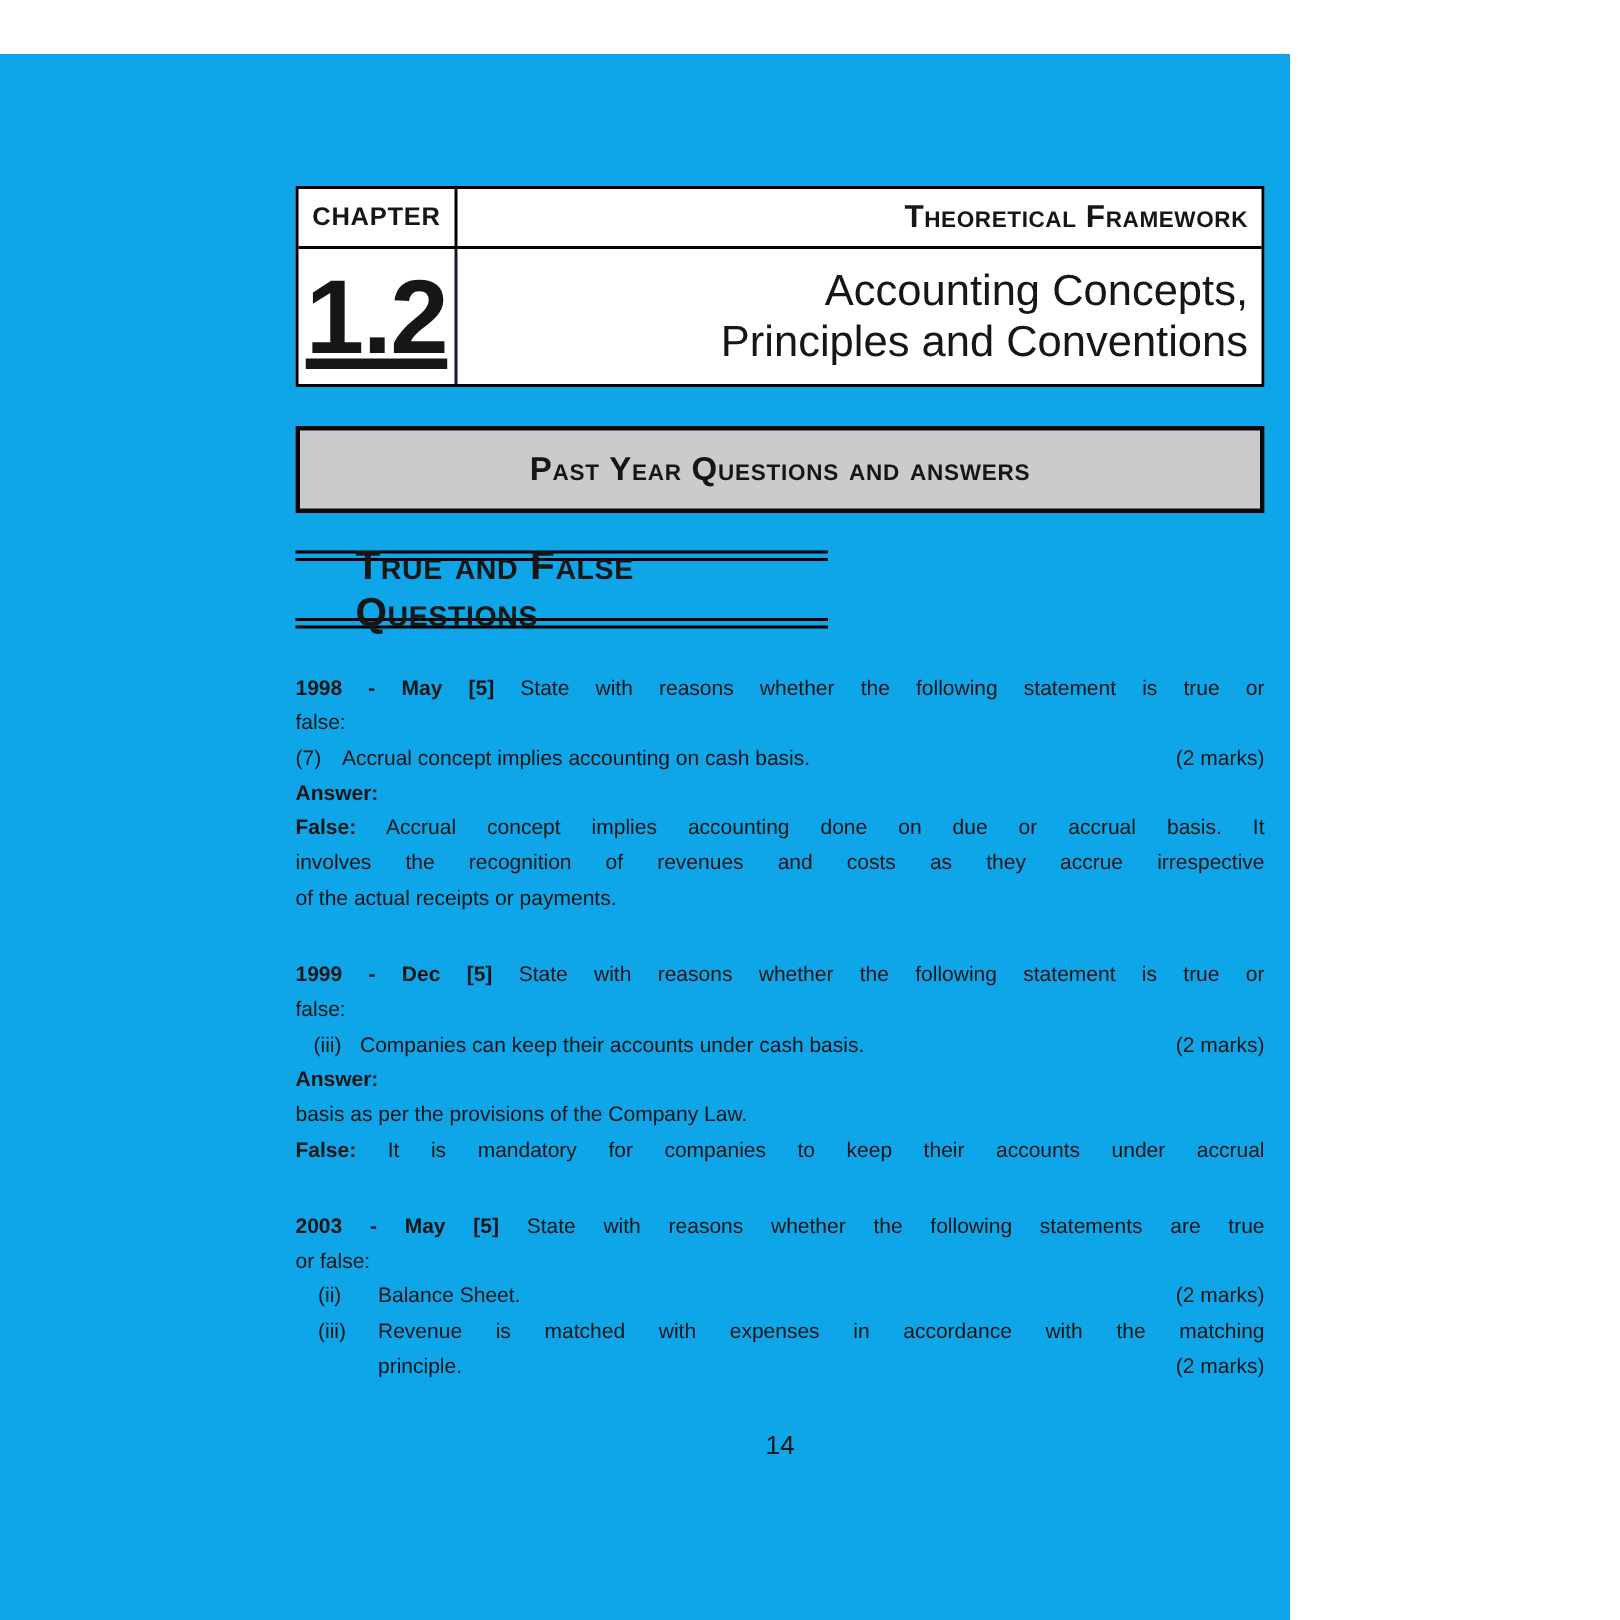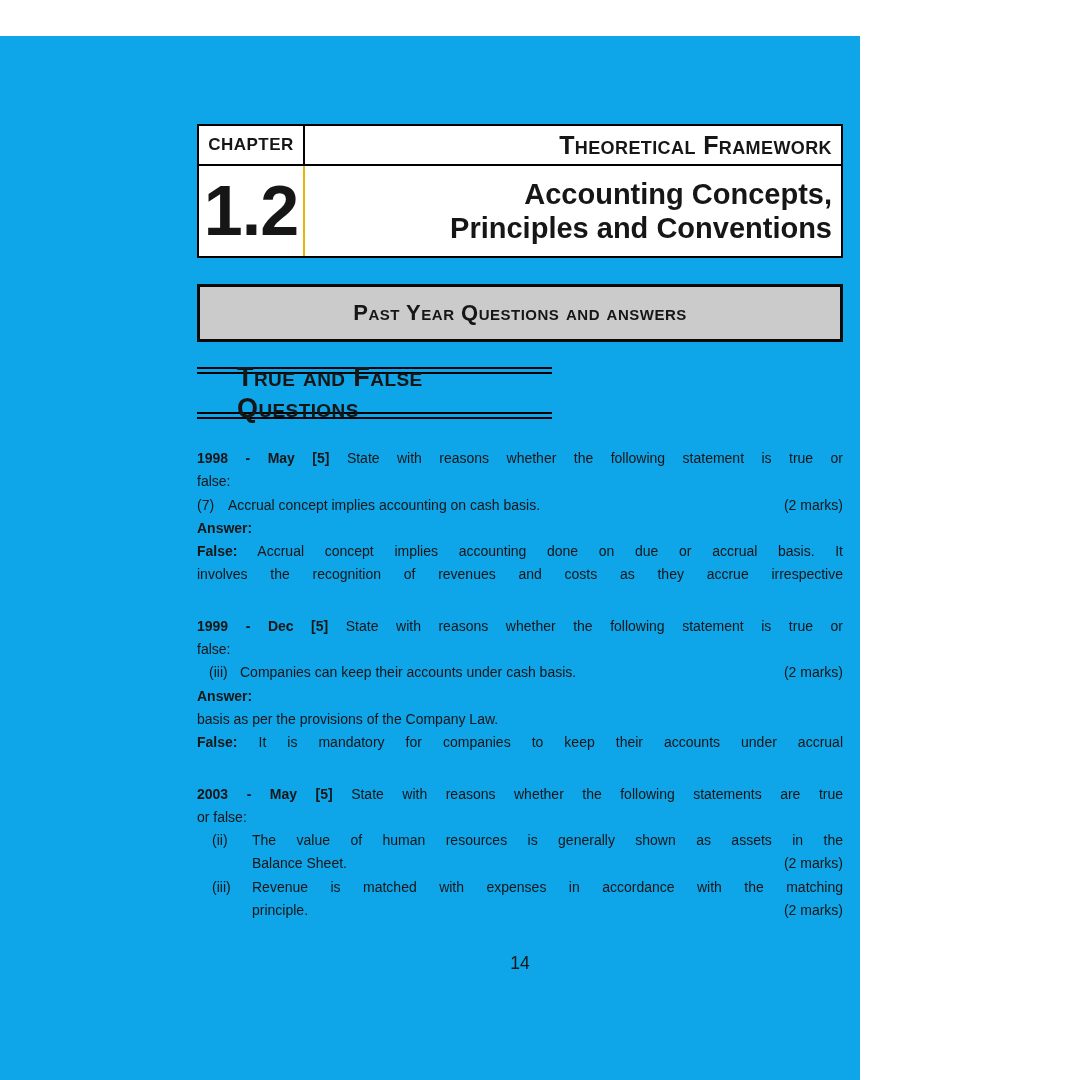--- a/index.html
+++ b/index.html
@@ -37,32 +37,32 @@
   .c-label {
     border-right: 2px solid #000;
     border-bottom: 2px solid #000;
     display: flex; align-items: center; justify-content: center;
     font-weight: bold; font-size: 17px; letter-spacing: 0.5px;
   }
   .c-series {
     border-bottom: 2px solid #000;
     display: flex; align-items: center; justify-content: flex-end;
     padding-right: 9px;
-    font-weight: bold; font-size: 25px;
+    font-weight: bold; font-size: 21px;
     font-variant: small-caps; letter-spacing: 0.4px;
   }
   .c-num {
-    border-right: 2px solid #eab308;
+    border-right: 2px solid #0f172a;
     display: flex; align-items: center; justify-content: center;
-    font-weight: bold; font-size: 70px; letter-spacing: -1px;
+    font-weight: bold; font-size: 70px; letter-spacing: -1px; text-decoration: underline;
   }
   .c-title {
     display: flex; flex-direction: column; justify-content: center; align-items: flex-end;
     padding-right: 9px;
-    font-weight: bold; font-size: 29px; line-height: 34px;
+    font-weight: normal; font-size: 29px; line-height: 34px;
   }
 
   
   .banner {
     box-sizing: border-box;
     margin-top: 26px;
     height: 58px;
     border: 3px solid #0a0a0a;
     background: #cbcbcb;
     display: flex; align-items: center; justify-content: center;
@@ -141,20 +141,21 @@
         <div class="ibody">
           <div class="ln flexrow">
             <span>Accrual concept implies accounting on cash basis.</span>
             <span class="marks">(2 marks)</span>
           </div>
         </div>
       </div>
       <div class="ln b">Answer:</div>
       <div class="ln j"><b class="b">False:</b> <span>Accrual concept implies accounting done on due or accrual basis. It</span></div>
       <div class="ln j">involves the recognition of revenues and costs as they accrue irrespective</div>
+      <div class="ln">of the actual receipts or payments.</div>
     </div>
 
     <div class="qa">
       <div class="ln j"><b class="b">1999 - Dec [5]</b> <span>State with reasons whether the following statement is true or</span></div>
       <div class="ln">false:</div>
       <div class="item i1">
         <span class="num">(iii)</span>
         <div class="ibody">
           <div class="ln flexrow">
             <span>Companies can keep their accounts under cash basis.</span>
@@ -167,21 +168,20 @@
       <div class="ln j"><b class="b">False:</b> <span>It is mandatory for companies to keep their accounts under accrual</span></div>
     </div>
 
     <div class="qa">
       <div class="ln j"><b class="b">2003 - May [5]</b> <span>State with reasons whether the following statements are true</span></div>
       <div class="ln">or false:</div>
 
       <div class="item i2">
         <span class="num">(ii)</span>
         <div class="ibody">
-          <div class="ln j">The value of human resources is generally shown as assets in the</div>
           <div class="ln flexrow">
             <span>Balance Sheet.</span>
             <span class="marks">(2 marks)</span>
           </div>
         </div>
       </div>
 
       <div class="item i2">
         <span class="num">(iii)</span>
         <div class="ibody">

